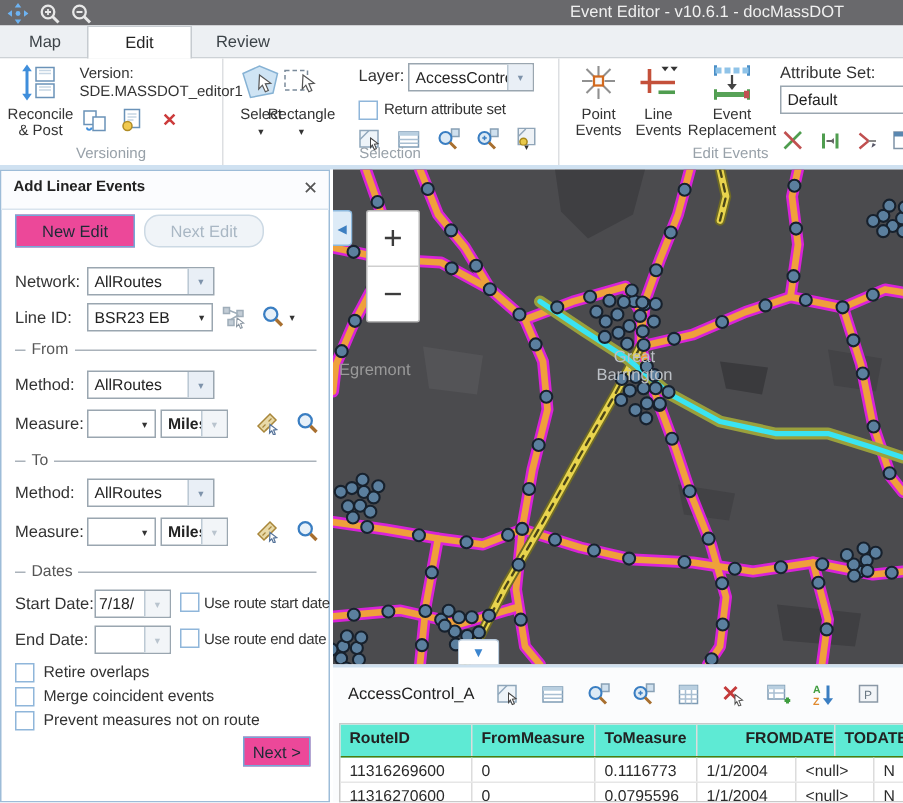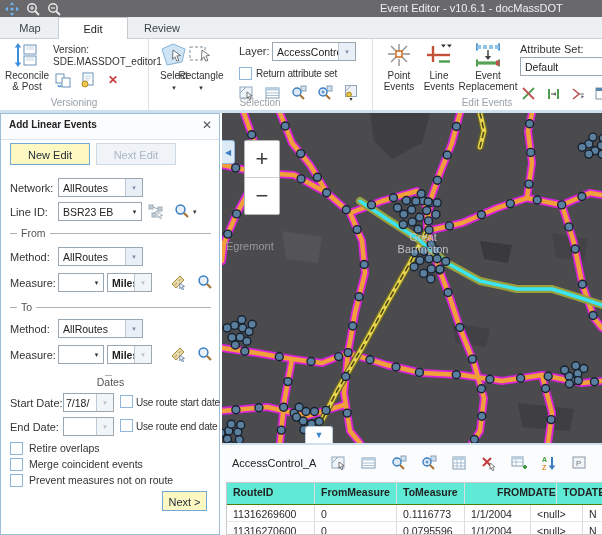--- a/index.html
+++ b/index.html
@@ -32,21 +32,21 @@
   .combo .dbtn.dis{color:#b9c4ce;background:#f2f5f8;}
   .combo .caret-in{width:13px;color:#333;font-size:7px;text-align:center;}
   .chk{width:11px;height:11px;border:1px solid #8fb6da;background:#fff;display:inline-block;box-sizing:content-box;flex:none;}
   
   .left-panel{position:absolute;left:0;top:113px;width:220px;height:422px;background:#fff;border:1px solid #9dbcd8;box-sizing:border-box;}
   .panel-header{position:absolute;left:0;top:0;right:0;height:25px;background:#fbfcfe;border-bottom:1px solid #d9e4ee;}
   .panel-title{position:absolute;left:8px;top:5px;font-size:10px;font-weight:bold;color:#222;}
   .panel-close{position:absolute;right:7px;top:4px;font-size:12px;color:#555;}
   .pl{position:absolute;font-size:11px;color:#333;white-space:nowrap;}
   .pbtn{position:absolute;height:22px;line-height:22px;text-align:center;font-size:11px;box-sizing:border-box;}
-  .btn-blue{background:#fef9c3;border:1px solid #73a9d8;color:#1d2a36;}
+  .btn-blue{background:#ec4899;border:1px solid #73a9d8;color:#1d2a36;}
   .btn-dis{background:#f0f4f8;border:1px solid #ccd9e4;color:#a9b7c4;}
   .pcombo{position:absolute;}
   .sep{position:absolute;left:9px;width:201px;display:flex;align-items:center;font-size:10.5px;color:#555;}
   .sep .l1{width:7px;height:1px;background:#aab2ba;margin-right:4px;}
   .sep .l2{flex:1;height:1px;background:#aab2ba;margin-left:4px;}
   .chk-small-label{font-size:10px;color:#333;margin-left:4px;letter-spacing:-0.2px;white-space:nowrap;}
   .chk-abs{position:absolute;}
   #panel-checkboxes{position:absolute;left:9px;top:326px;}
   .chk-row{display:flex;align-items:center;height:16px;}
   .chk-label{font-size:10.5px;color:#333;margin-left:6px;white-space:nowrap;}
@@ -295,21 +295,21 @@
   </div>
   <div class="ribbon-sep"></div>
 
   <div class="left-panel">
     <div class="panel-header">
       <span class="panel-title">Add Linear Events</span>
       <span class="panel-close">✕</span>
     </div>
 
     <div class="pbtn btn-blue" style="left:9px;top:29px;width:80px;">New Edit</div>
-    <div class="pbtn btn-dis" style="left:95px;top:29px;width:80px;">Next Edit</div>
+    <div class="pbtn btn-dis" style="left:95px;top:29px;width:80px;border-radius:10px;">Next Edit</div>
 
     <span class="pl" style="left:9px;top:68px;">Network:</span>
     <div class="combo pcombo" style="left:57px;top:64px;width:85px;">
       <span class="val">AllRoutes</span>
       <span class="dbtn">▾</span>
     </div>
 
     <span class="pl" style="left:9px;top:92px;">Line ID:</span>
     <div class="combo pcombo" style="left:57px;top:88px;width:84px;">
       <span class="val">BSR23 EB</span>
@@ -395,21 +395,21 @@
           <path d="M10 9l4.5 3.4-2.1.3 1.1 2.7-1.2.5-1.1-2.7-1.5 1.6Z" fill="#fff" stroke="#55739a" stroke-width="0.8"></path>
         </svg>
     </span>
     <span class="picon" style="left:195px;top:231px;">
       <svg width="16" height="16">
           <circle cx="6.5" cy="6.5" r="4.4" fill="#e8f1f9" stroke="#3a7ec2" stroke-width="1.5"></circle>
           <path d="M10 10l4 4" stroke="#a86f2f" stroke-width="2.2"></path>
         </svg>
     </span>
 
-    <div class="sep" style="top:261px;flex-direction:column;">
+    <div class="sep" style="top:261px;">
       <span class="l1"></span>
         <span>Dates</span>
         <span class="l2"></span>
     </div>
 
     <span class="pl" style="left:9px;top:283px;">Start Date:</span>
     <div class="combo pcombo" style="left:62px;top:279px;width:51px;">
       <span class="val" style="padding:0 2px;">7/18/</span>
       <span class="dbtn dis">▾</span>
     </div>

